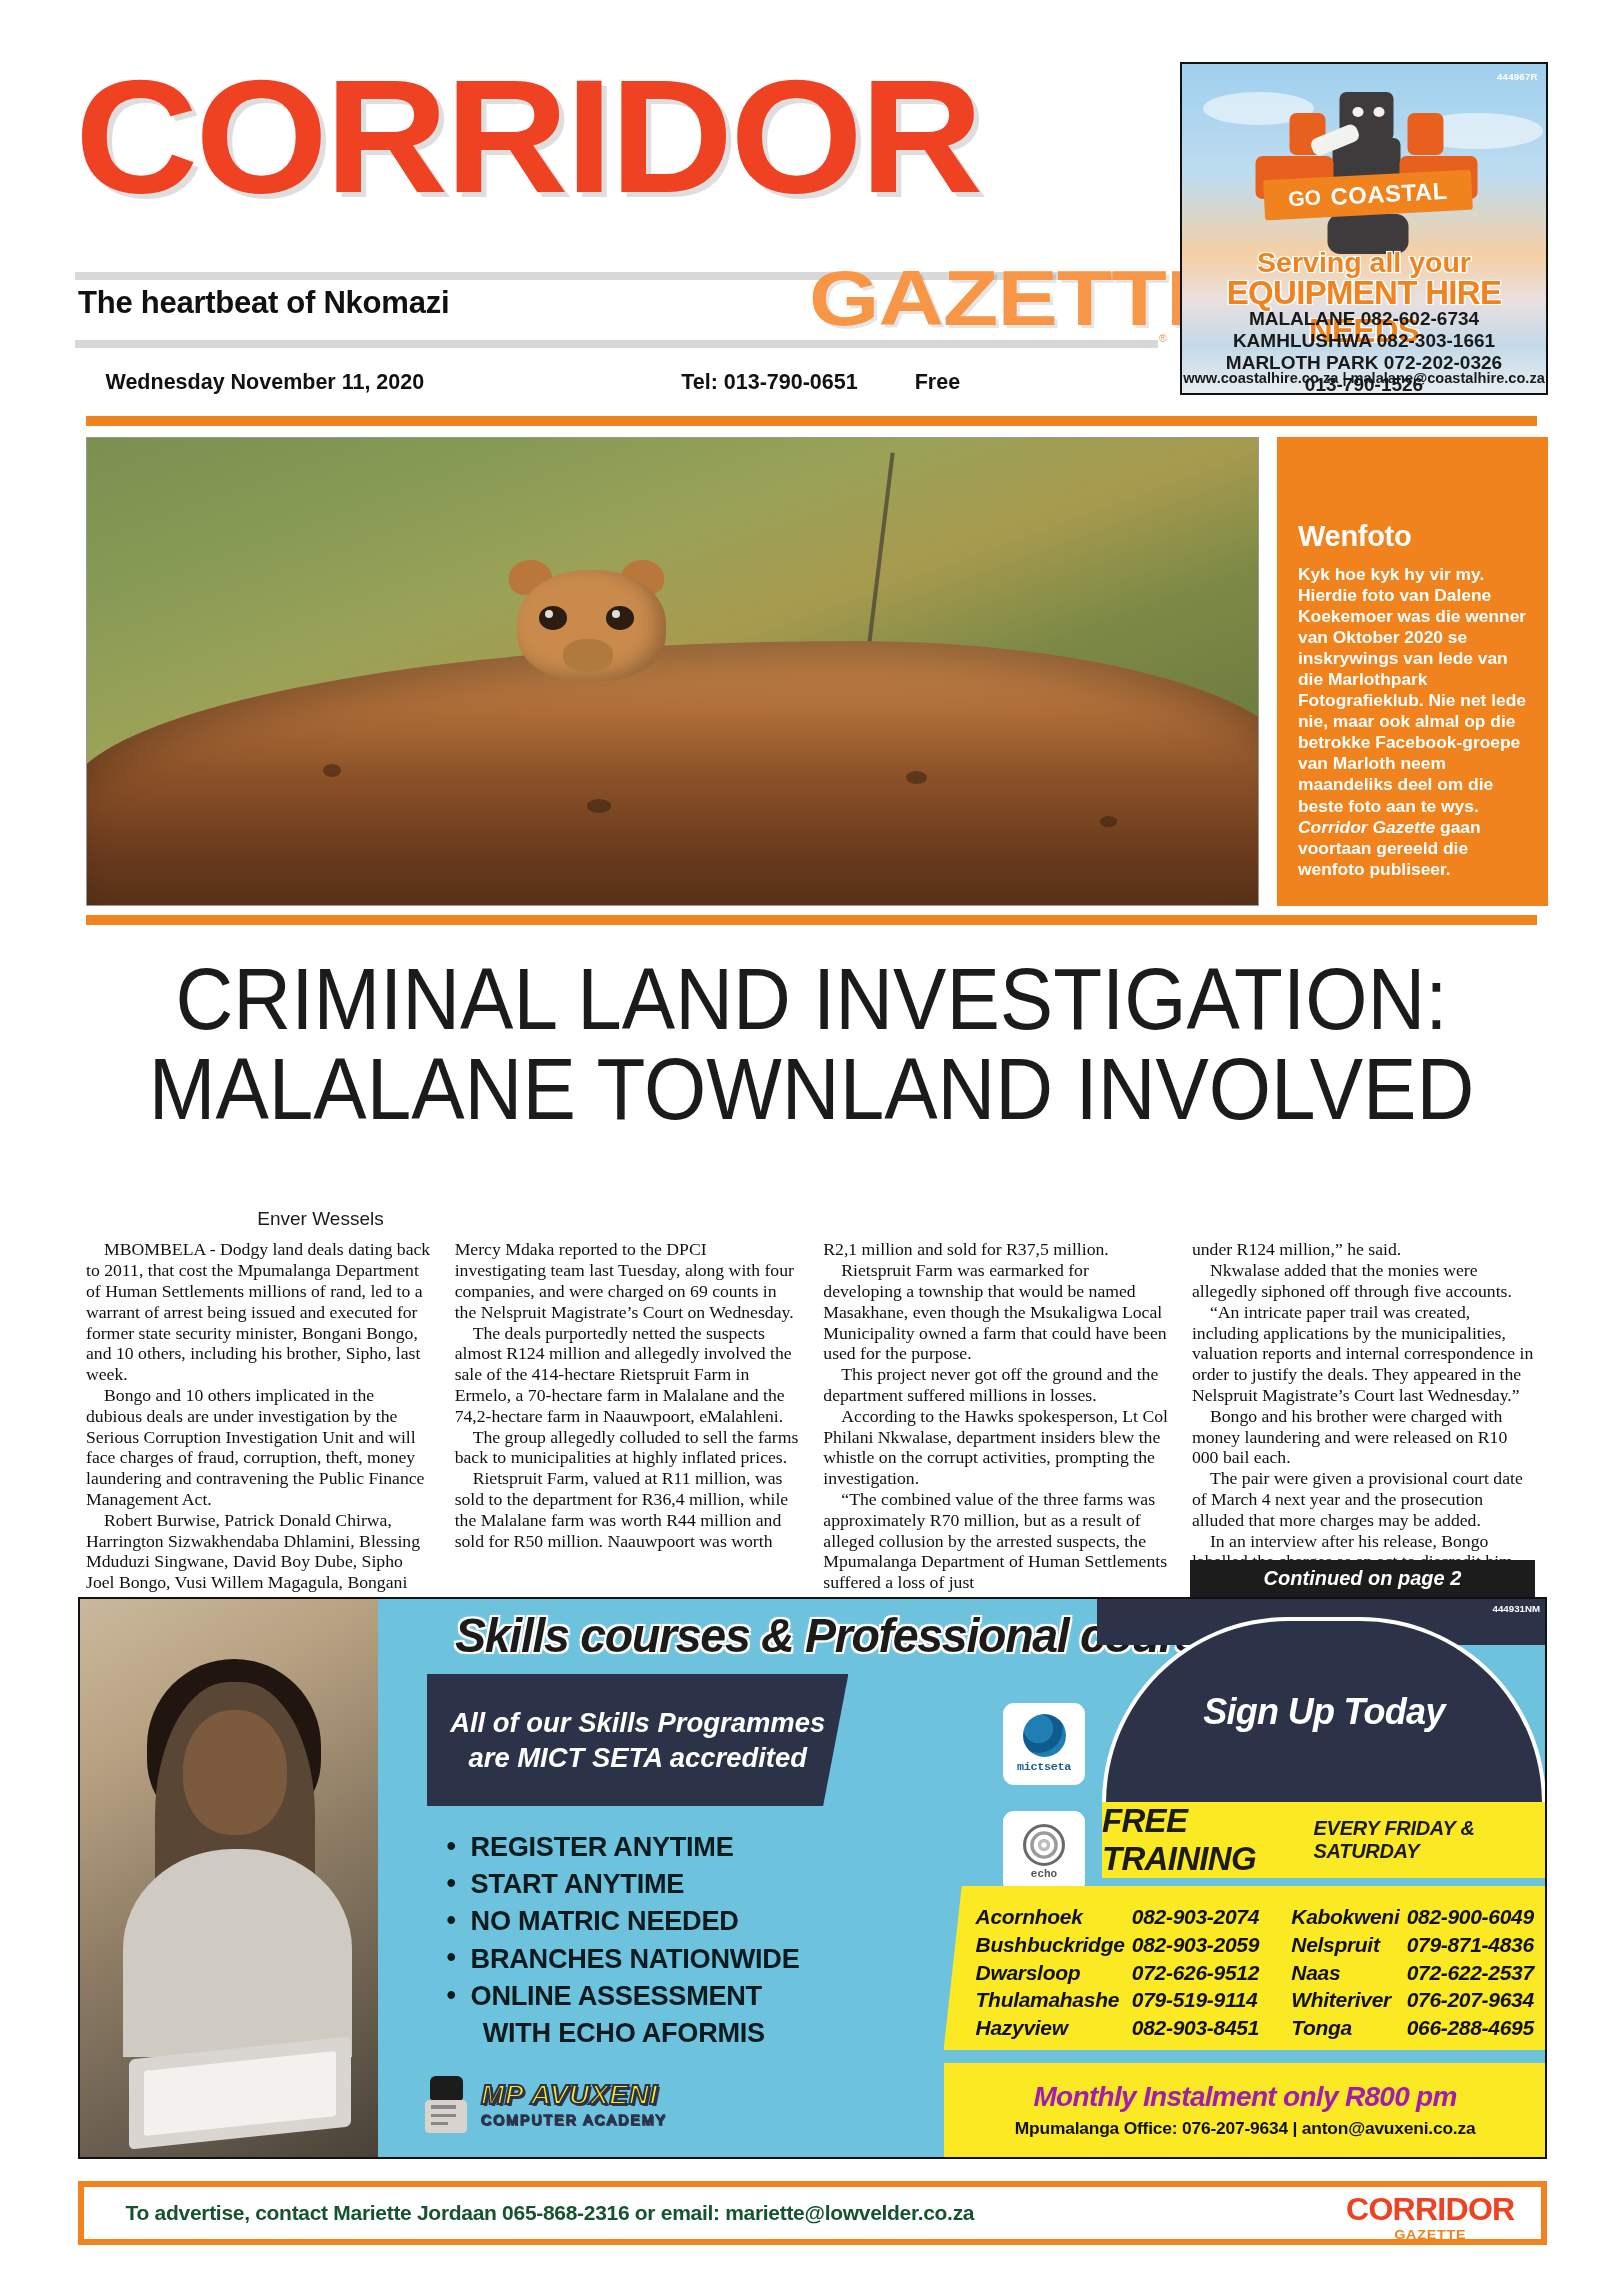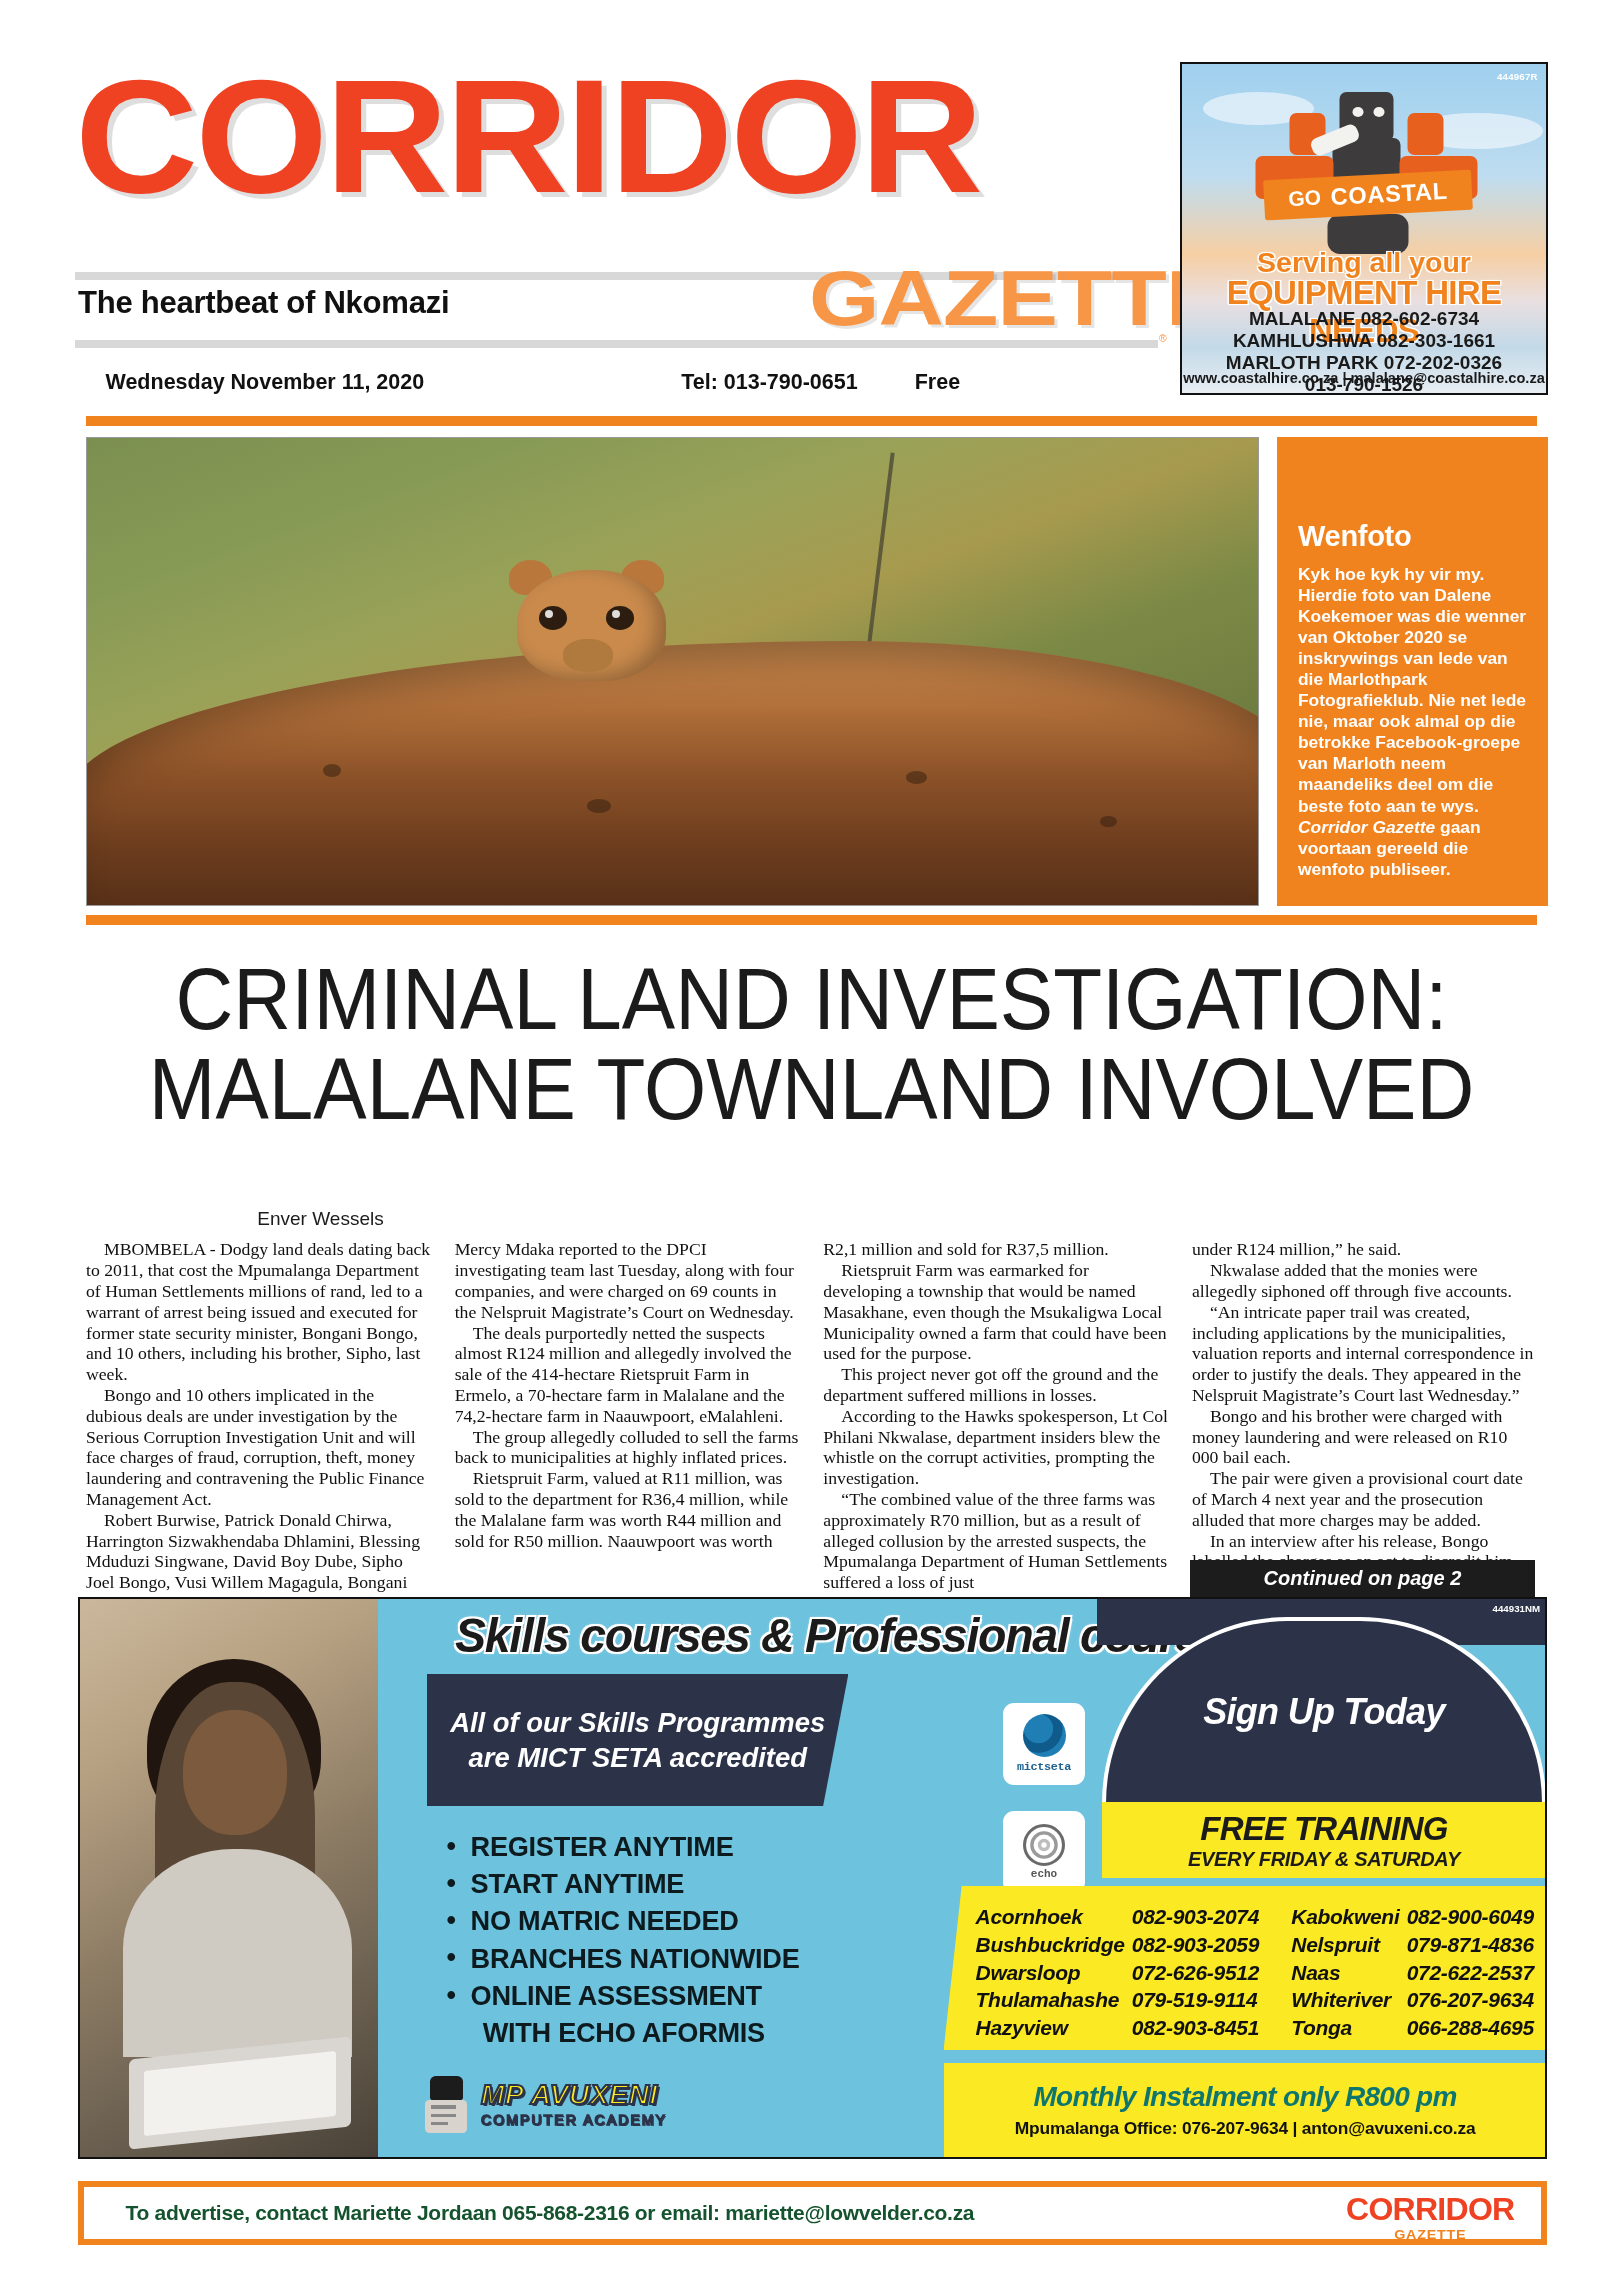--- a/index.html
+++ b/index.html
@@ -213,21 +213,21 @@
     position:absolute; left:182px; top:18px; width:444px; height:186px;
     background:#2c3348; border-radius:222px 222px 0 0;
     border:4.2px solid #fff; border-bottom:none;
     display:flex; flex-direction:column; justify-content:center; align-items:center;
     color:#fff; font-style:italic; font-weight:700;
   }
   .ad-dome .l1 { font-size:36px; letter-spacing:-0.7px; }
   .ad-dome .l2 { font-size:36px; letter-spacing:-0.7px; }
   .ad-yellow-free {
     position:absolute; left:182px; top:203px; width:444px; height:76px; background:#fbe923;
-    display:flex; flex-direction:column; justify-content:center; align-items:center;
+    display:flex; flex-direction:row; justify-content:center; align-items:center;
     font-style:italic; font-weight:700; color:#1b1b1b;
   }
   .ad-yellow-free .a { font-size:33px; letter-spacing:-0.7px; }
   .ad-yellow-free .b { font-size:20px; letter-spacing:-0.3px; }
 
   .ad-logos { position:absolute; left:83px; top:104px; width:90px;font-family:Liberation Mono, monospace; }
   .ad-logo-box {
     width:82px; height:82px; background:#fff; border-radius:11px; margin-bottom:26px;
     display:flex; flex-direction:column; align-items:center; justify-content:center;
   }
@@ -249,21 +249,21 @@
     line-height:1.33; letter-spacing:-0.3px; white-space:nowrap;
   }
   .ad-contacts td.num { text-align:left; padding-left:7px; }
   .ad-contacts td.gap { width:32px; }
 
   .ad-instal {
     position:absolute; left:23.6px; top:464px; width:603px; height:94px; background:#fbe923;
     clip-path: polygon(0 0, 100% 0, 100% 100%, 0 100%);
     display:flex; flex-direction:column; justify-content:center; align-items:center;
   }
-  .ad-instal .m1 { font-style:italic; font-weight:700; font-size:28px; color:#0f766e; letter-spacing:-0.7px; }
+  .ad-instal .m1 { font-style:italic; font-weight:700; font-size:28px; color:#a21caf; letter-spacing:-0.7px; }
   .ad-instal .m2 { font-weight:700; font-size:17.4px; color:#111; margin-top:5.6px; letter-spacing:-0.2px; }
 
   .ad-mp { position:absolute; left:326px; top:466px; width:305px; height:89px; display:flex; align-items:center; gap:9.7px; }
   .mp-robot { width:49px; height:67px; position:absolute; left:16.7px; top:11px; }
   .mp-robot .h { position:absolute; left:7px; top:0; width:33px; height:23.6px; background:#1c1c1c; border-radius:5.6px 5.6px 2.8px 2.8px; }
   .mp-robot .b { position:absolute; left:2.8px; top:23.6px; width:42px; height:33px; background:#d8d3cc; border-radius:4.2px; }
   .mp-robot .b i { position:absolute; left:5.6px; top:5.6px; width:25px; height:3.5px; background:#888; }
   .mp-robot .b i:nth-child(2){ top:14px; } .mp-robot .b i:nth-child(3){ top:22px; width:16.7px; }
   .mp-text { position:absolute; left:75px; top:14px; }
   .mp-text .t1 {

